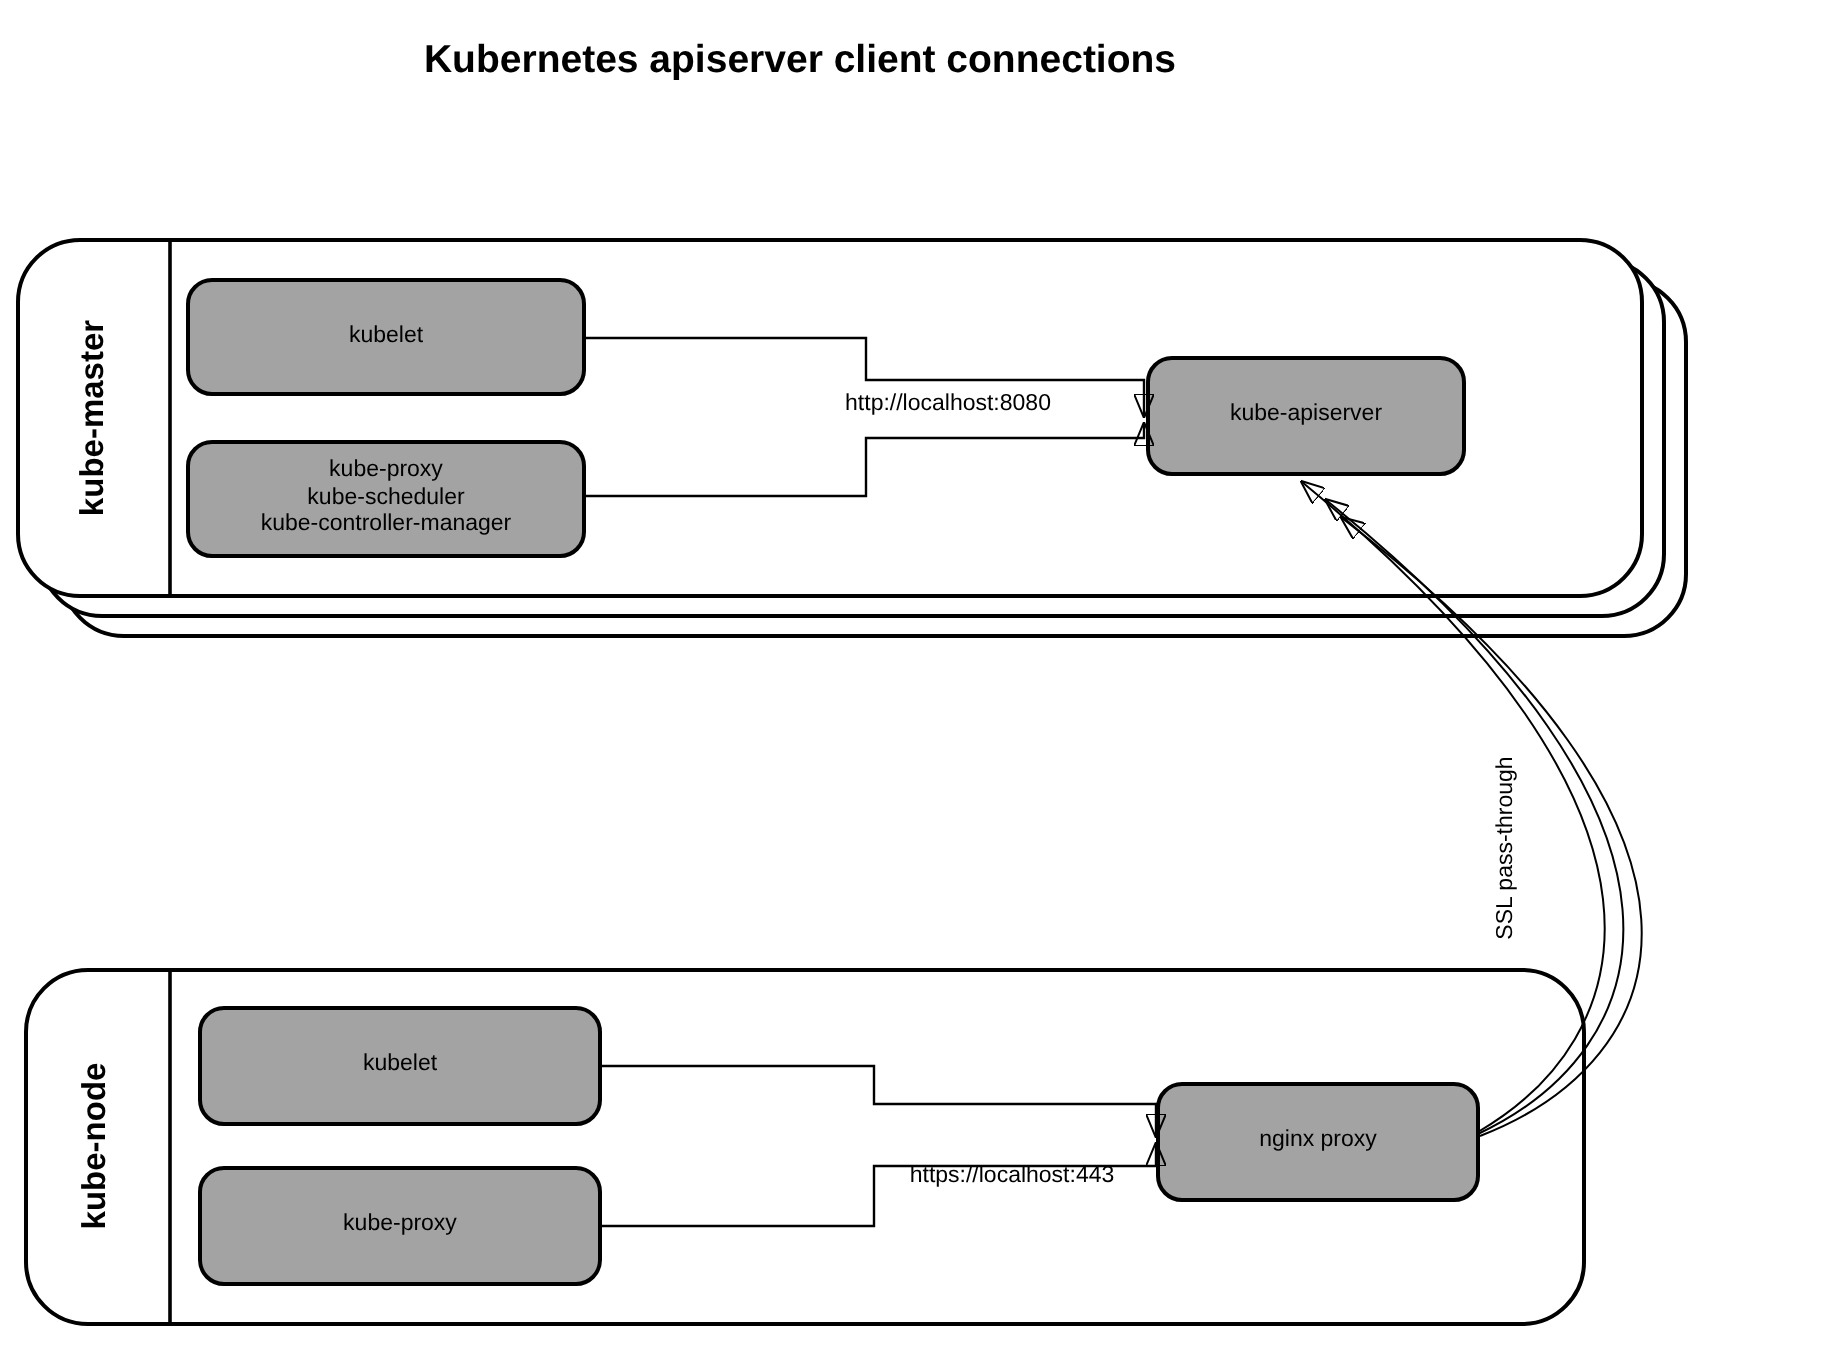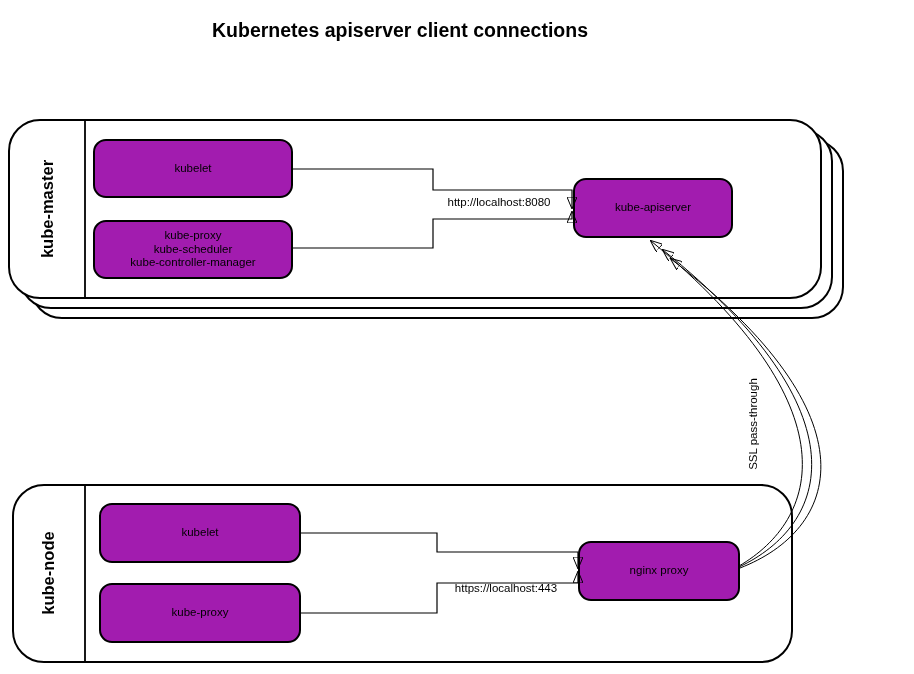--- a/index.html
+++ b/index.html
@@ -30,21 +30,21 @@
     border: 2px solid #000000;
     border-radius: 32px;
     background: #ffffff;
     box-sizing: border-box;
     z-index: 1;
   }
   .group-rect.shadow { z-index: 0; }
   .node-box {
     border: 2px solid #000000;
     border-radius: 13px;
-    background: #a21caf;
+    background: #a3a3a3;
     box-sizing: border-box;
     z-index: 4;
     display: flex;
     flex-direction: column;
     align-items: center;
     justify-content: center;
     font-size: 11.5px;
     line-height: 13.5px;
     text-align: center;
   }
@@ -106,21 +106,21 @@
   <div class="abs node-box" style="left:99px; top:503px; width:202px; height:60px;">
     <span>kubelet</span>
   </div>
   <div class="abs node-box" style="left:99px; top:583px; width:202px; height:60px;">
     <span>kube-proxy</span>
   </div>
   <div class="abs node-box" style="left:578px; top:541px; width:162px; height:60px;">
     <span>nginx proxy</span>
   </div>
 
-  <div class="abs edge-label" style="left:499px; top:202px;">http://localhost:8080</div>
+  <div class="abs edge-label" style="left:474px; top:202px;">http://localhost:8080</div>
   <div class="abs edge-label" style="left:506px; top:588px;">https://localhost:443</div>
   <div class="abs edge-label rotated" style="left:753px; top:424px;">SSL pass-through</div>
 
   <svg id="connector-layer" class="abs" width="914" height="674" viewBox="0 0 914 674">
     <defs>
       <marker id="arrow" markerUnits="userSpaceOnUse" markerWidth="12" markerHeight="10" viewBox="0 0 12 10" refX="11" refY="5" orient="auto">
         <path d="M0,0 L12,5 L0,10 z" fill="#000000" stroke="none"></path>
       </marker>
     </defs>
 

